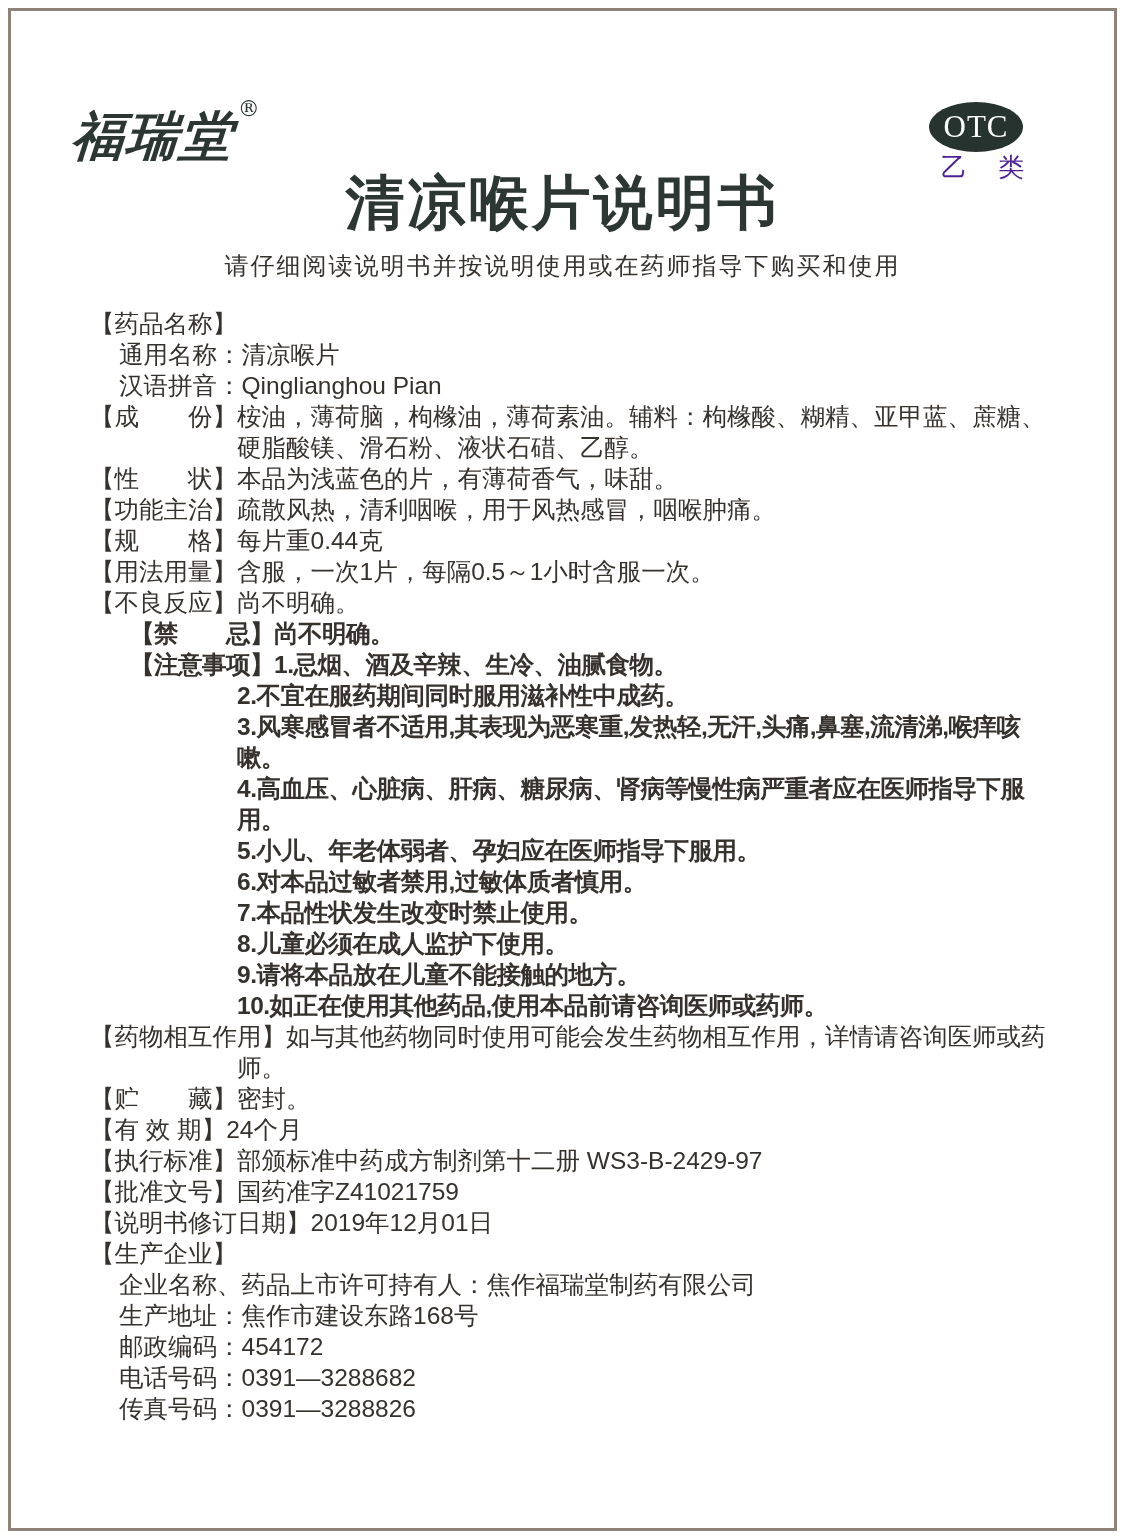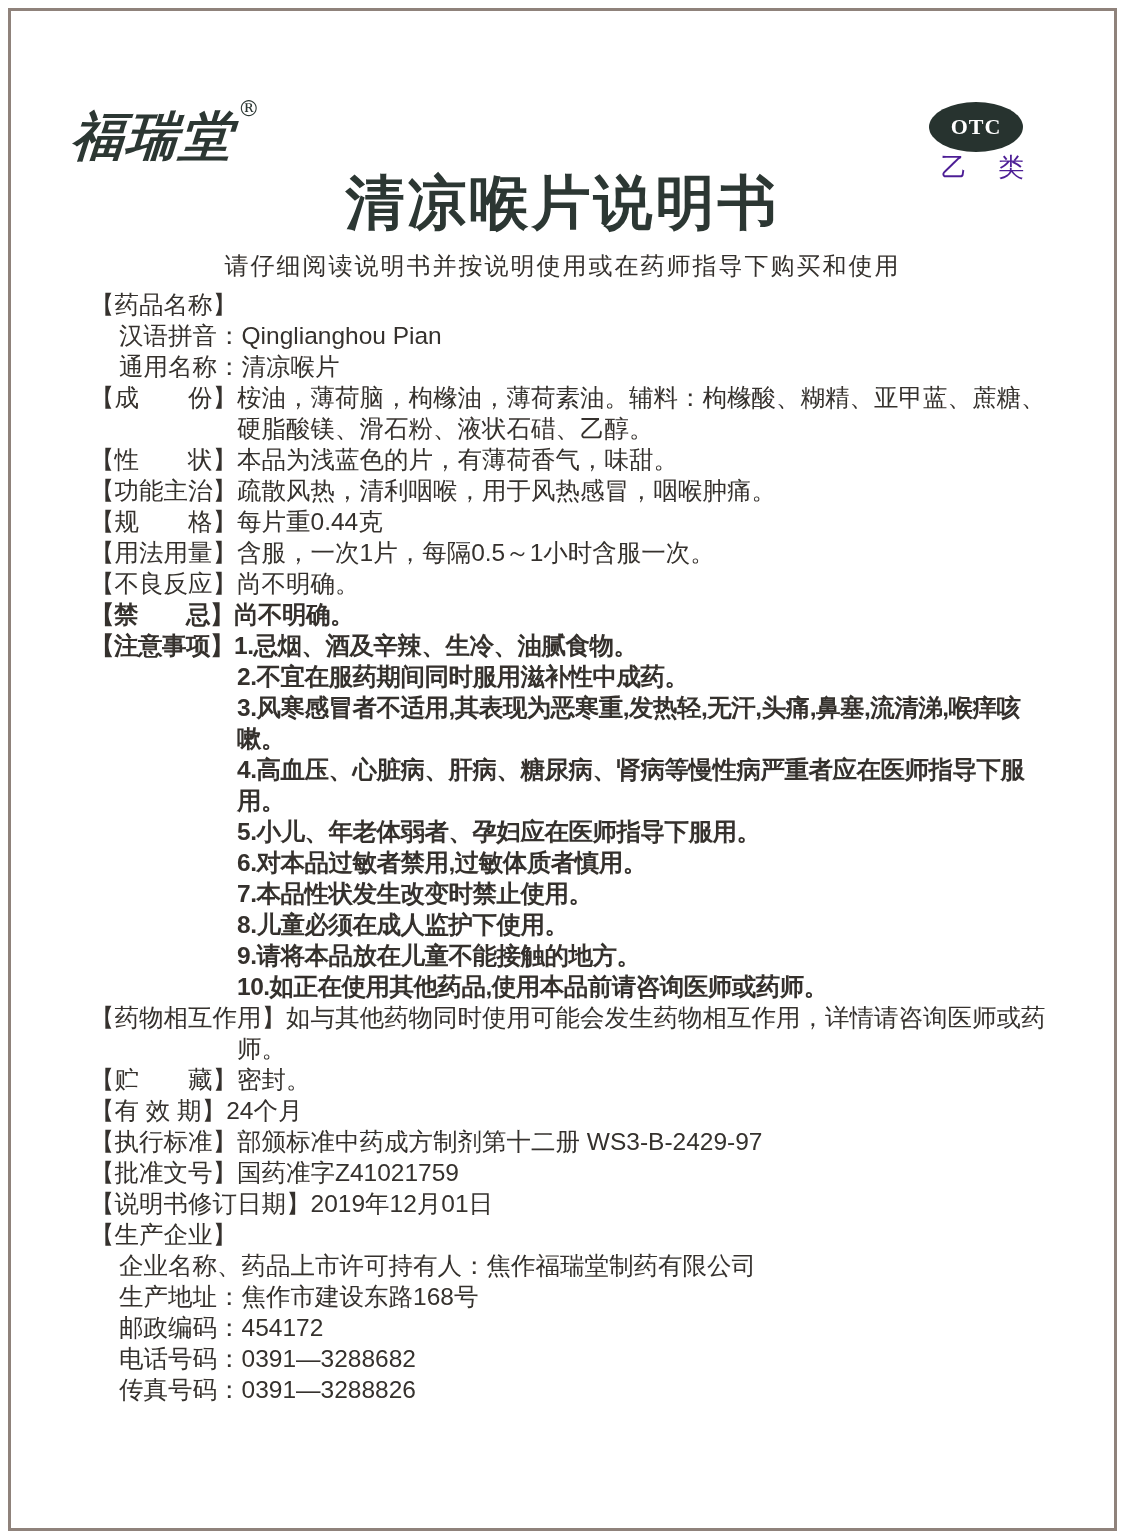--- a/index.html
+++ b/index.html
@@ -22,46 +22,46 @@
   .brand .reg{
     display:inline-block;font-size:22px;font-style:normal;font-weight:normal;
     vertical-align:38px;letter-spacing:0;margin-left:2px;transform:skewX(4deg);
   }
   .otc-badge{
     position:absolute;left:929px;top:102px;width:94px;height:50px;
     background:#27332f;border-radius:50%;
     display:flex;align-items:center;justify-content:center;
   }
   .otc-badge span{
-    font-family:"Liberation Serif", serif;font-weight:bold;font-size:22px;
+    font-family:"Liberation Serif", serif;font-weight:normal;font-size:31px;
     color:#ffffff;letter-spacing:1px;
   }
   .otc-class{
     position:absolute;left:929px;top:150px;width:94px;text-align:center;
     font-size:26px;color:#4c1d95;letter-spacing:12px;text-indent:12px;
     white-space:nowrap;
   }
   .doc-title{
     position:absolute;left:0;top:164px;width:1125px;text-align:center;
     font-size:59px;font-weight:bold;color:#2c3733;letter-spacing:3px;
     white-space:nowrap;
   }
   .doc-subtitle{
     position:absolute;left:0;top:250px;width:1125px;text-align:center;
     font-size:24px;font-weight:normal;color:#35312d;letter-spacing:2px;
     white-space:nowrap;
   }
   
   .main{
-    position:absolute;left:90px;top:289px;width:957px;
+    position:absolute;left:90px;top:308px;width:957px;
     font-size:24.5px;line-height:31px;
   }
   .row{padding-left:147px;text-indent:-147px;}
   .sub{padding-left:29px;}
-  .bold{font-weight:bold;letter-spacing:-0.5px;}
+  .bold{font-weight:bold;letter-spacing:-0.5px;margin-left:40px;}
   .note{padding-left:147px;font-weight:bold;letter-spacing:-0.5px;}
   .lbl{white-space:pre;}
 </style>
 </head>
 <body>
 
 <div class="page-border"></div>
 
 <div class="brand"><span>福瑞堂</span><span class="reg">®</span></div>
 
@@ -71,22 +71,22 @@
 <div class="otc-class">乙 类</div>
 
 <div class="doc-title">清凉喉片说明书</div>
 <div class="doc-subtitle">请仔细阅读说明书并按说明使用或在药师指导下购买和使用</div>
 
 <div class="main">
 
   <div class="row">
     <span class="lbl">【药品名称】</span>
   </div>
+  <div class="sub">通用名称：清凉喉片</div>
   <div class="sub">汉语拼音：Qinglianghou Pian</div>
-  <div class="sub">通用名称：清凉喉片</div>
 
   <div class="row"><span class="lbl">【成　　份】</span><span>桉油，薄荷脑，枸橼油，薄荷素油。辅料：枸橼酸、糊精、亚甲蓝、蔗糖、硬脂酸镁、滑石粉、液状石碏、乙醇。</span></div>
   <div class="row"><span class="lbl">【性　　状】</span><span>本品为浅蓝色的片，有薄荷香气，味甜。</span></div>
   <div class="row"><span class="lbl">【功能主治】</span><span>疏散风热，清利咽喉，用于风热感冒，咽喉肿痛。</span></div>
   <div class="row"><span class="lbl">【规　　格】</span><span>每片重0.44克</span></div>
   <div class="row"><span class="lbl">【用法用量】</span><span>含服，一次1片，每隔0.5～1小时含服一次。</span></div>
   <div class="row"><span class="lbl">【不良反应】</span><span>尚不明确。</span></div>
   <div class="row bold"><span class="lbl">【禁　　忌】</span><span>尚不明确。</span></div>
 
   <div class="row bold"><span class="lbl">【注意事项】</span><span>1.忌烟、酒及辛辣、生冷、油腻食物。</span></div>

